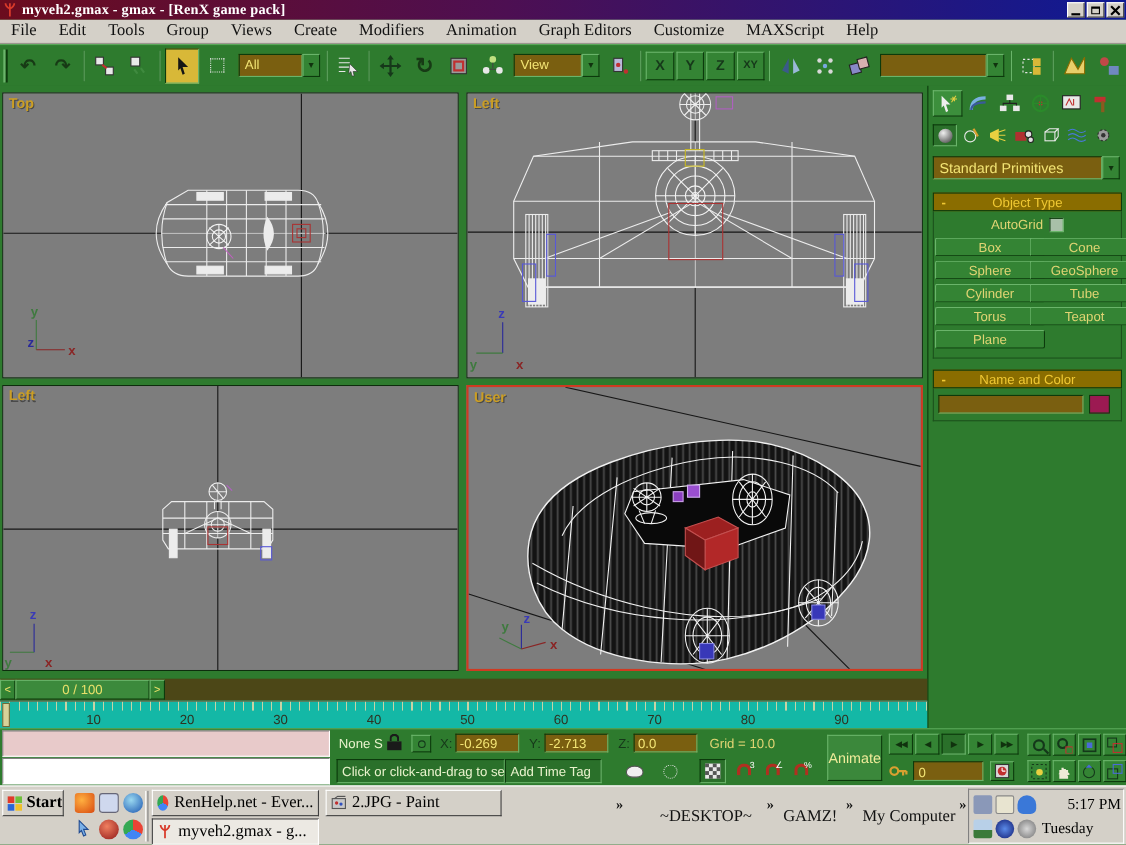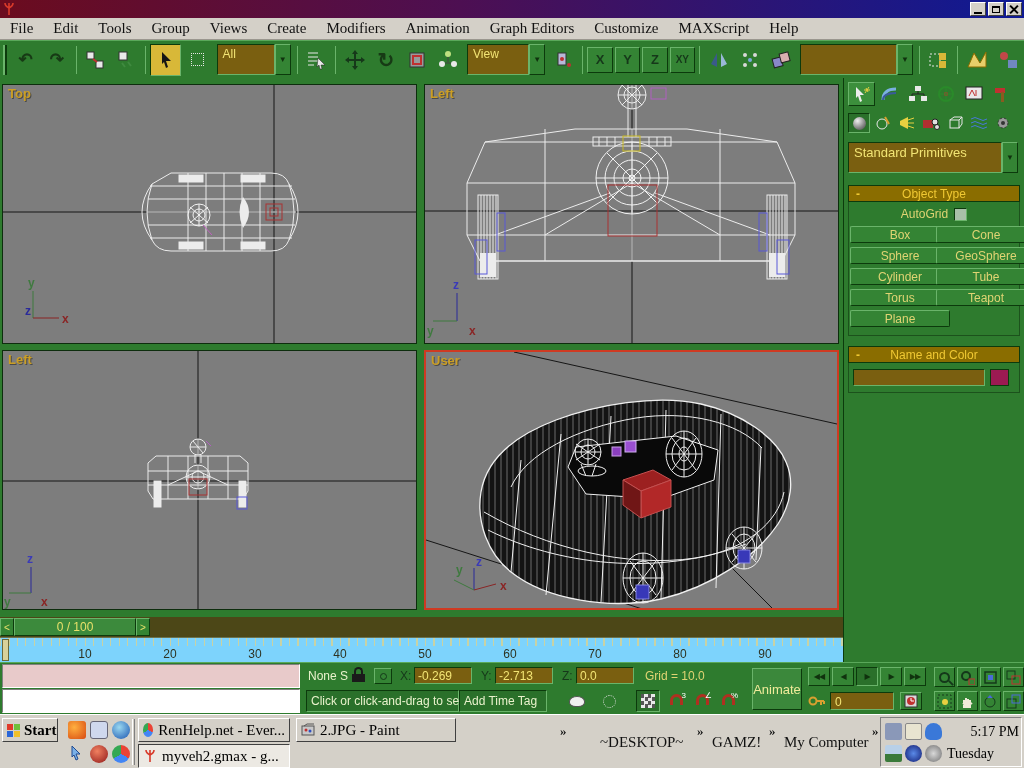--- a/index.html
+++ b/index.html
@@ -25,21 +25,21 @@
   .min-g{width:8px;height:2px;background:#000;margin-top:7px}
   .res-g{width:8px;height:7px;border:1px solid #000;border-top-width:2px}
   .x-g{position:relative;width:10px;height:10px}
   .x-g::before,.x-g::after{content:"";position:absolute;left:4px;top:0;width:2px;height:11px;background:#000}
   .x-g::before{transform:rotate(45deg)}.x-g::after{transform:rotate(-45deg)}
   
   #menubar{top:18px;left:0;width:1024px;height:22px;background:#d4d0c8;display:flex;align-items:center;border-bottom:1px solid #9a968e}
   .mitem{padding:0 10px;font-size:15px;color:#111;white-space:nowrap}
   
   #toolbar{top:40px;left:0;width:1024px;height:38px;background:#2e7b2e;border-top:1px solid #5aa85a;display:flex;align-items:center;overflow:hidden}
-  .dd{height:31px;display:flex;margin:0 3px}
+  .dd{height:21px;display:flex;margin:0 3px}
   .dd .fld{padding:2px 4px 0 5px;font-size:12px;white-space:nowrap;overflow:hidden}
   .dd .arr{width:16px;display:flex;align-items:center;justify-content:center;font-size:8px;color:#10320e}
   .axisbtn{width:26px;height:26px;display:flex;align-items:center;justify-content:center;font-weight:bold;color:#16381a;font-size:13px;margin:1px}
   .dotrect{width:13px;height:13px;border:1px dotted #e6e6e6}
   .glyph{font-size:17px;color:#173a15;font-weight:bold}
   
   #vports{top:78px;left:0;width:843px;height:539px;background:#2e7b2e}
   .vp{position:absolute;background:#7d7d7d;border:1px solid #0d2d0d}
   .vp svg{display:block}
   .vplabel{position:absolute;top:1px;left:5px;color:#cb9e24;font-weight:bold;font-size:13px;text-shadow:1px 1px 0 #4a4a4a}
@@ -47,21 +47,21 @@
   
   #cpanel{top:78px;left:843px;width:181px;height:584px;background:#2e7b2e;border-left:1px solid #0c3a0c;padding:2px 4px}
   .ptab{width:27px;height:24px;display:flex;align-items:center;justify-content:center;margin-right:1px}
   .subbtn{width:22px;height:20px;display:flex;align-items:center;justify-content:center;margin-right:2px}
   .rollout{height:17px;background:#8a6d00;border:1px solid #0c3a0c;color:#f0c832;display:flex;align-items:center;font-size:12px;margin-top:4px}
   .rollout .dash{width:18px;text-align:center;font-weight:bold}
   .rollout .rtitle{flex:1;text-align:center;padding-right:18px}
   .obtn{width:100px;height:17px;display:flex;align-items:center;justify-content:center;color:#e0d473;font-size:12px;border-radius:2px}
   
   #tslider{top:617px;left:0;width:843px;height:20px;background:#4c4717;display:flex;align-items:center}
-  #truler{top:637px;left:0;width:843px;height:25px;background:#7dd3fc;border-top:1px solid #6a7350;position:absolute}
+  #truler{top:637px;left:0;width:843px;height:25px;background:#14b8a6;border-top:1px solid #6a7350;position:absolute}
   #truler .ticks{position:absolute;top:0;left:0;width:843px;height:8px;background:repeating-linear-gradient(90deg,#c8d2a4 0 1px,transparent 1px 8.5px)}
   .tnum{position:absolute;top:9px;width:22px;text-align:center;color:#2e3322;font-size:12px}
   
   #status{top:662px;left:0;width:1024px;height:52px;background:#2e7b2e;border-top:1px solid #5aa85a}
   .stxt{color:#e9f2cc;font-size:12px;white-space:nowrap}
   .pbtn{width:22px;height:19px;display:flex;align-items:center;justify-content:center;font-size:8px;color:#10320e;letter-spacing:-1px}
   .navbtn{width:21px;height:20px;display:flex;align-items:center;justify-content:center}
   .mag{position:relative;width:11px;height:11px;border:2px solid #14381a;border-radius:50%}
   .mag::after{content:"";position:absolute;width:6px;height:2px;background:#14381a;right:-6px;bottom:-3px;transform:rotate(45deg)}
   .snapU{position:relative;width:13px;height:11px;border:3px solid #b03020;border-bottom:none;border-radius:7px 7px 0 0}
@@ -74,20 +74,21 @@
   .chev{position:absolute;font-size:13px;font-weight:bold;color:#111}
   .trayicon{position:absolute;width:17px;height:17px;border-radius:2px}
 </style>
 </head>
 <body>
 
 <div id="titlebar" class="abs">
   <svg width="14" height="14" viewBox="0 0 14 14">
     <path d="M7,13 V6 M7,6 C5,5 3,4 3,1 M7,6 C9,5 11,4 11,1 M7,5 V1" stroke="#d83a2a" stroke-width="1.6" fill="none"></path>
   </svg>
+  <span class="t serif">myveh2.gmax - gmax - [RenX game pack]</span>
   <div style="margin-left:auto;display:flex">
     <div class="wbtn gup">
         <div class="min-g"></div>
       </div>
     <div class="wbtn gup">
         <div class="res-g"></div>
       </div>
     <div class="wbtn gup">
         <div class="x-g"></div>
       </div>

